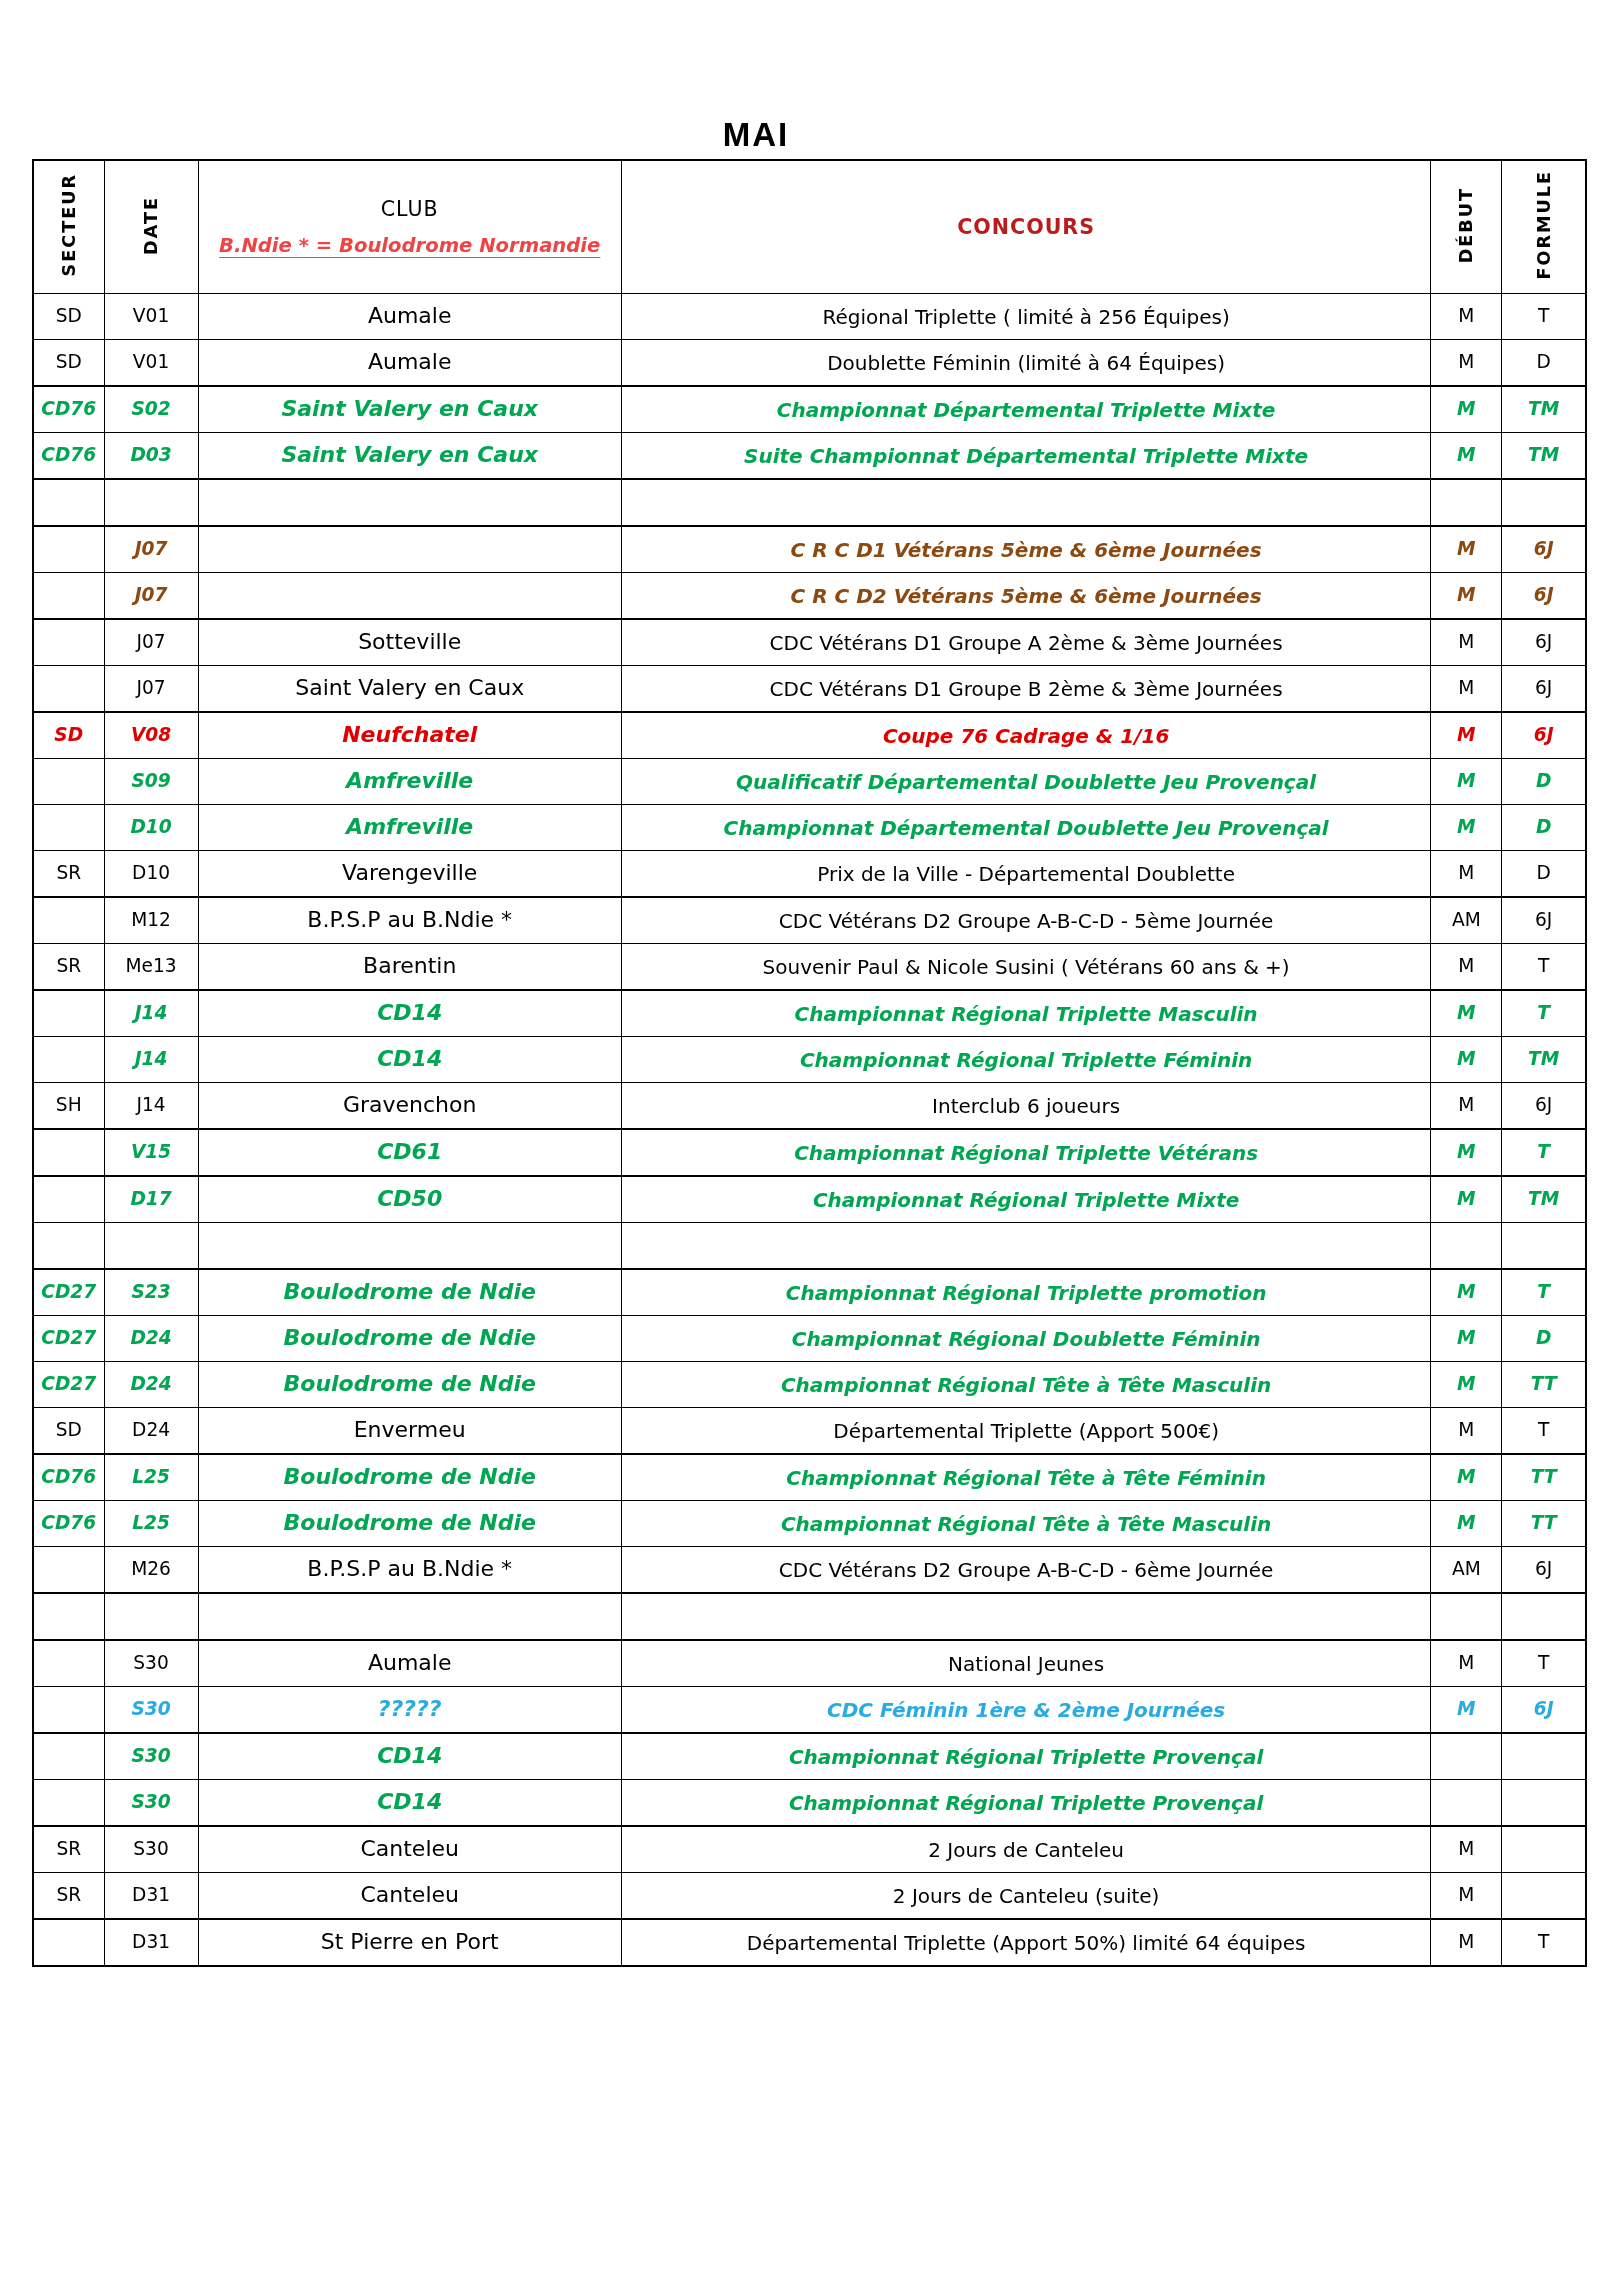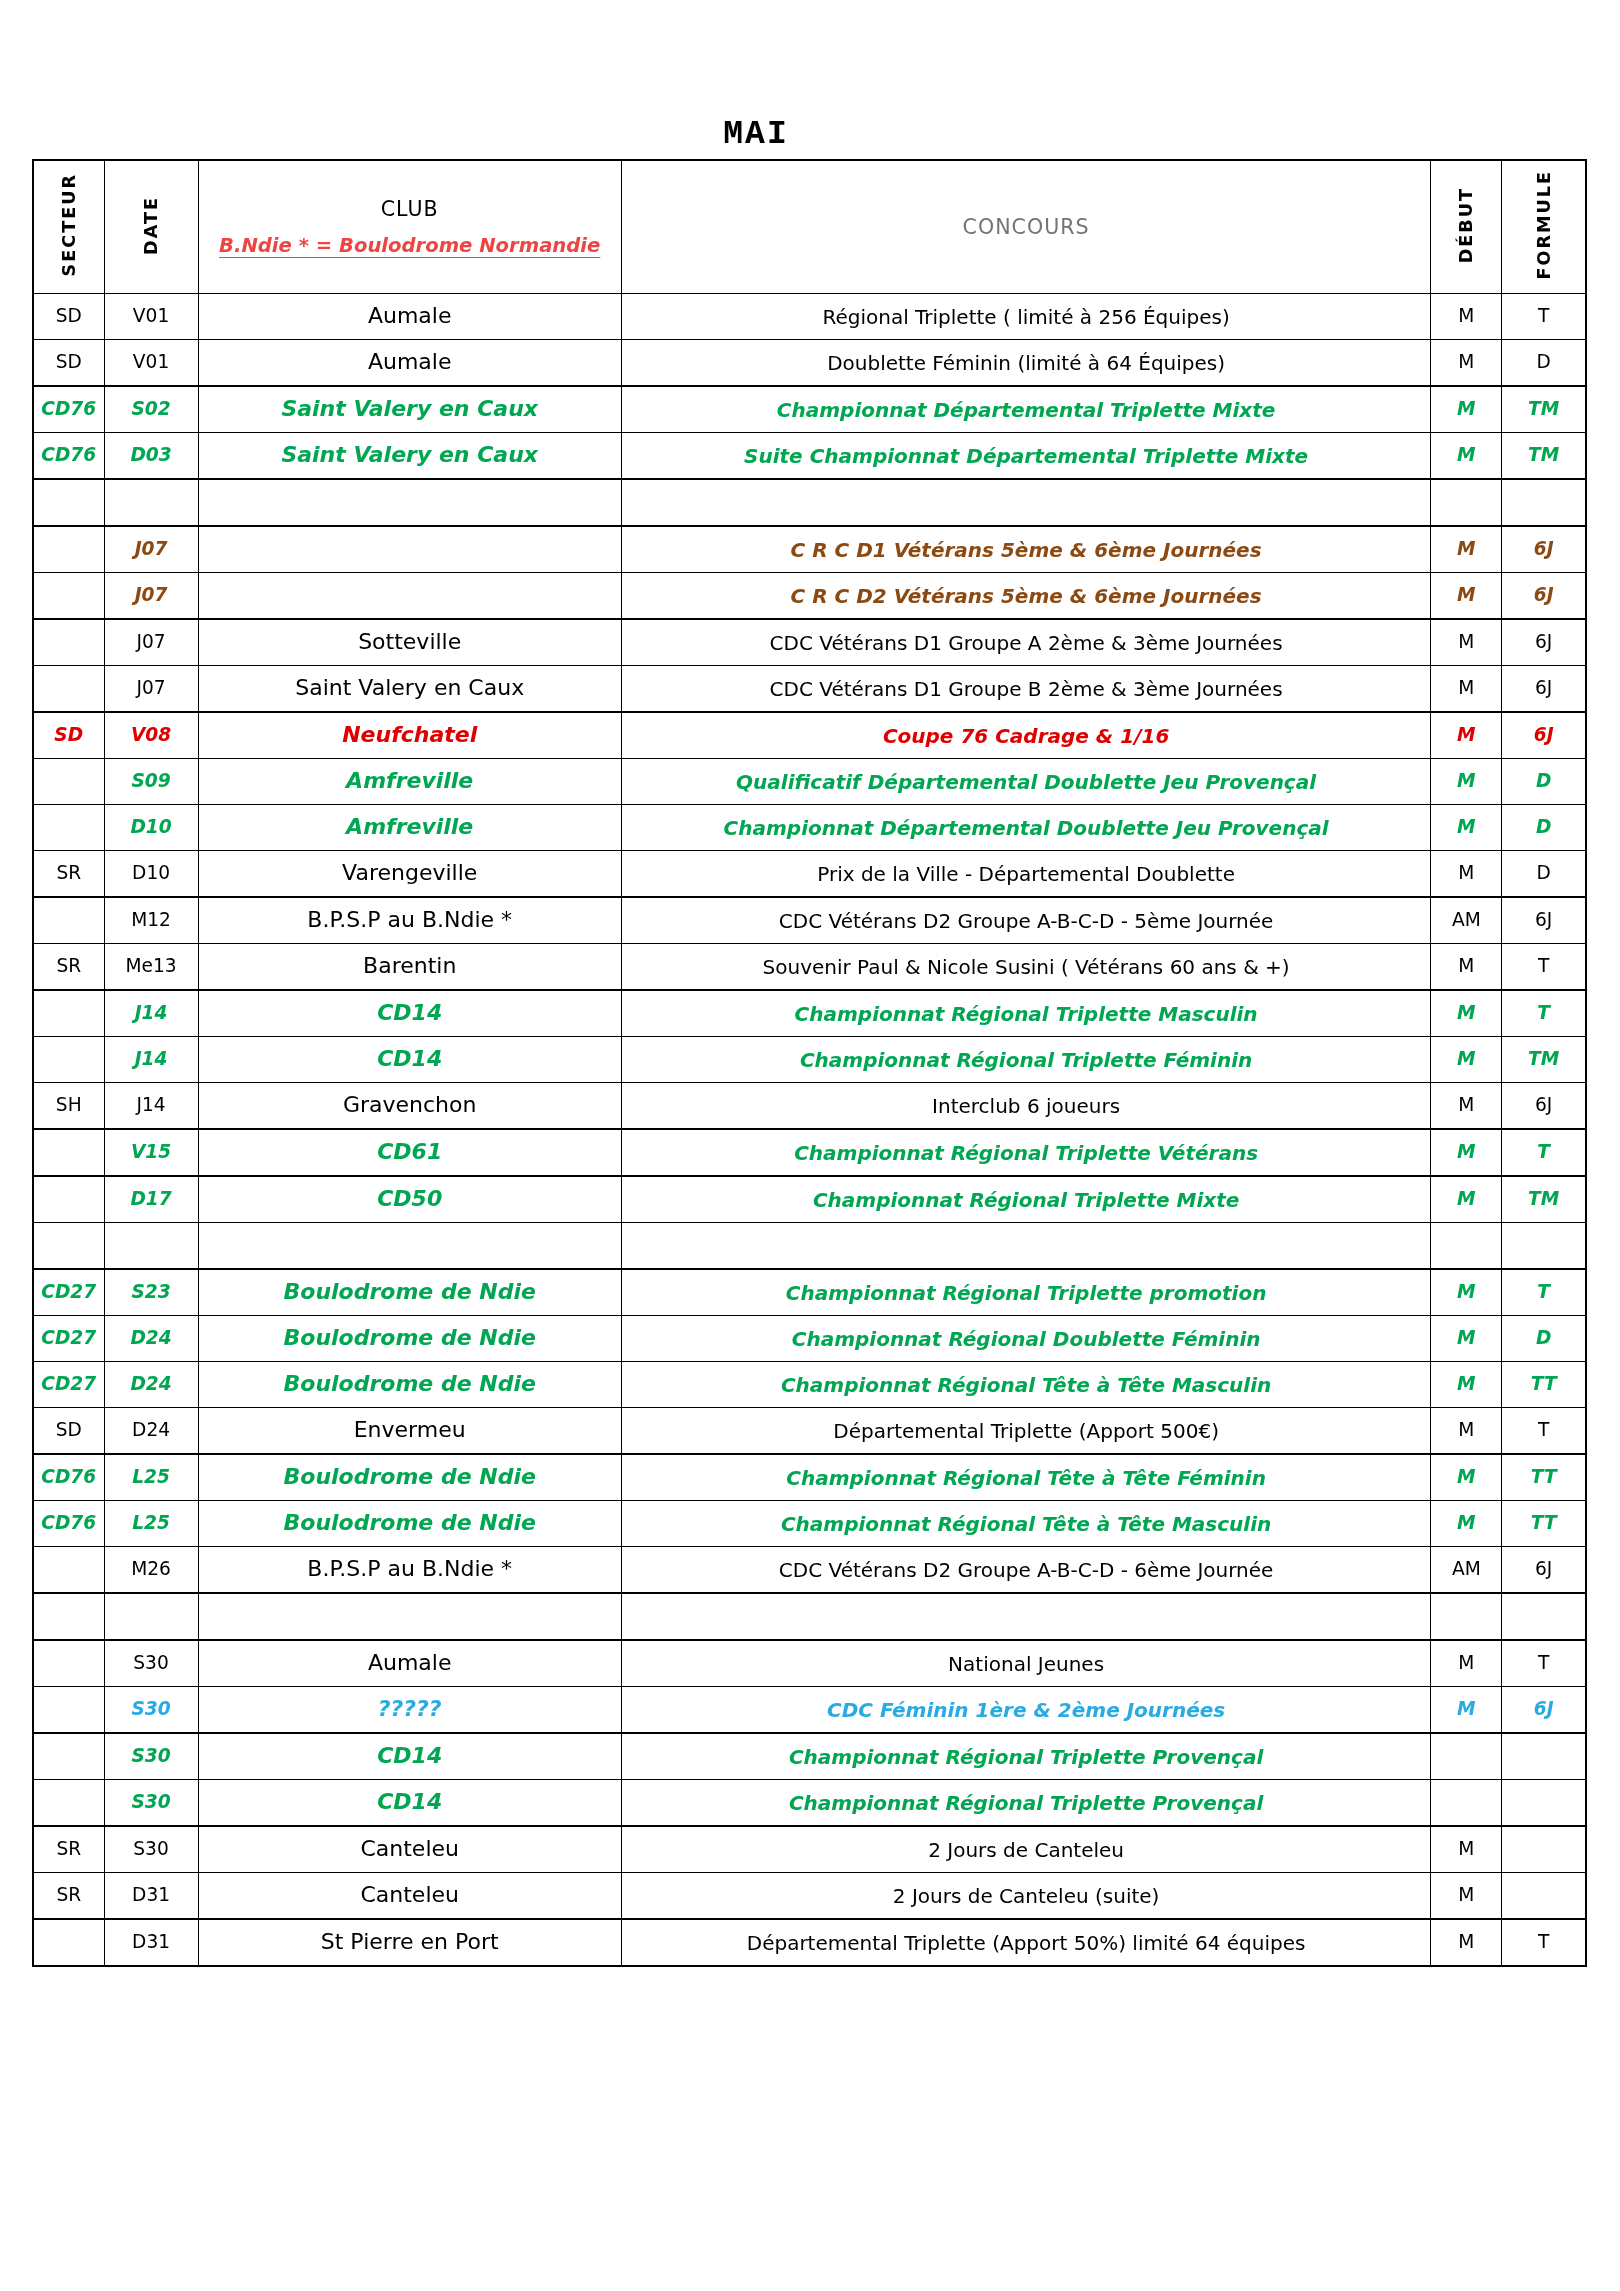--- a/index.html
+++ b/index.html
@@ -24,21 +24,21 @@
   .title {
     position: absolute;
     left: 0;
     top: 116px;
     width: 1512px;
     text-align: center;
     font-size: 33px;
     font-weight: bold;
     letter-spacing: 2px;
     color: #000000;
-    font-family: Liberation Mono, monospace;
+    font-family: Liberation Sans, sans-serif;
   }
   .table-wrap {
     position: absolute;
     left: 32px;
     top: 159px;
     width: 1555px;
   }
   table.sched {
     border-collapse: collapse;
     width: 1555px;
@@ -91,22 +91,23 @@
   .club-head .ch-sub {
     font-size: 19.6px;
     color: #ef4444;
     font-weight: bold;
     font-style: italic;
     text-decoration: underline;
     text-underline-offset: 4.9px;
   }
   .concours-head {
     font-size: 20.6px;
-    color: #737373;
+    color: #b91c1c;
     letter-spacing: 1px;
+    font-weight: bold;
   }
 
   
   tbody tr { height: 45px; }
   tbody td { font-size: 18.6px; height: 45px; line-height: 1.1; }
   td.cell-secteur, td.cell-date { font-size: 18.6px; }
   td.cell-club { font-size: 22px; }
   td.cell-concours { font-size: 20px; }
   td.cell-debut, td.cell-formule { font-size: 18.6px; }
 

